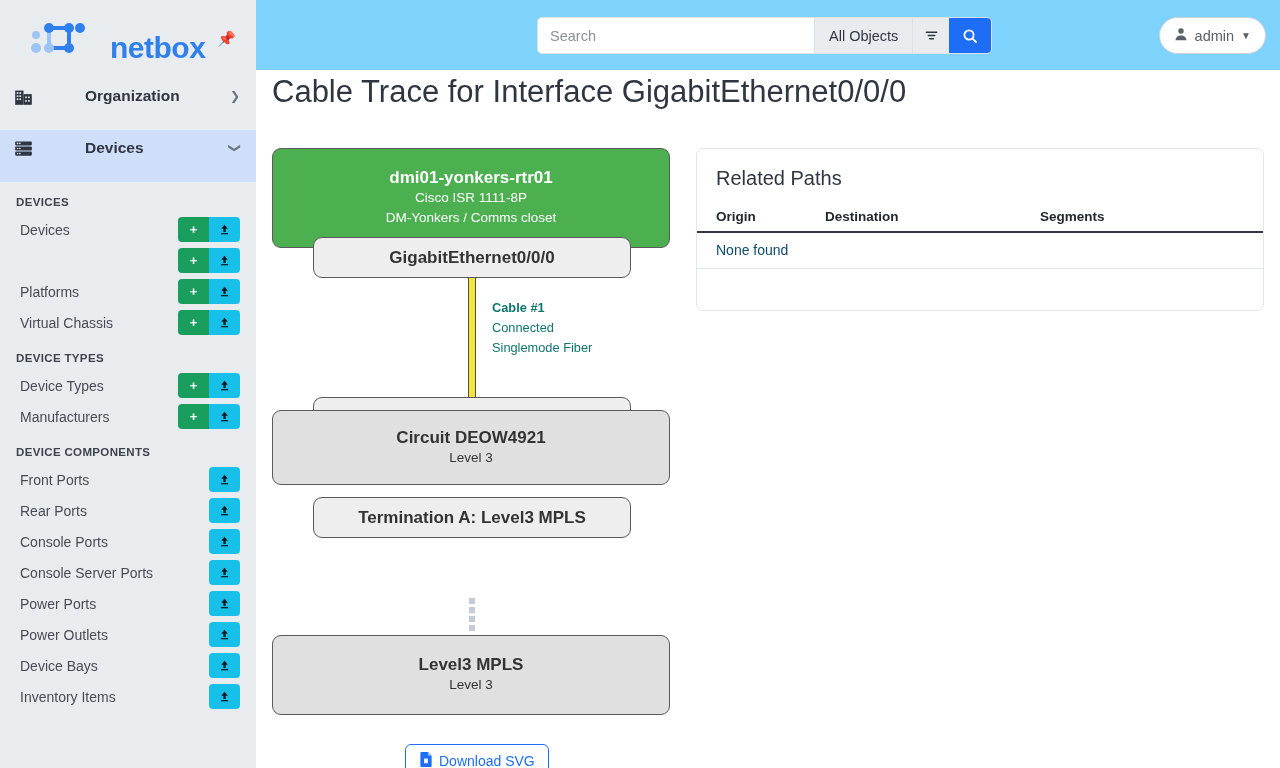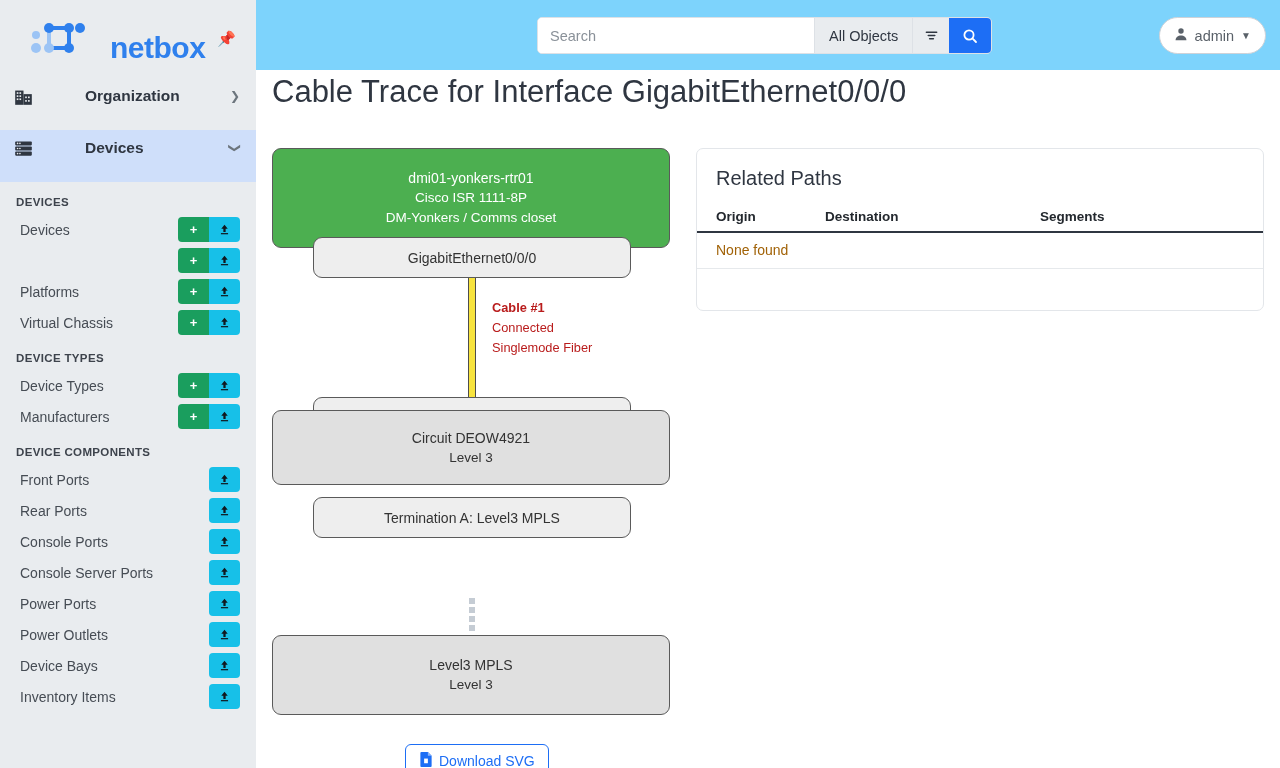--- a/index.html
+++ b/index.html
@@ -125,32 +125,32 @@
   
   #trace { position: absolute; left: 16px; top: 78px; width: 398px; }
   .node {
     position: absolute;
     border: 1px solid #5a5a5a;
     border-radius: 9px;
     display: flex; flex-direction: column;
     align-items: center; justify-content: center;
     text-align: center;
   }
-  .node .t1 { font-size: 14px; font-weight: 400; line-height: 20px; }
+  .node .t1 { font-size: 17px; font-weight: 700; line-height: 20px; }
   .node .t2 { font-size: 13.5px; font-weight: 400; line-height: 20px; }
   .node-device { background: #4caf50; color: #ffffff; }
   .node-term  { background: #eeeeee; color: #333333; }
   .node-circuit { background: #e0e0e0; color: #333333; }
   .cable-line {
     position: absolute;
     background: #f7e33e;
     border-left: 1px solid #4d4d4d;
     border-right: 1px solid #4d4d4d;
   }
-  .cable-label { position: absolute; font-size: 12.8px; color: #b91c1c; line-height: 20px; }
+  .cable-label { position: absolute; font-size: 12.8px; color: #0f766e; line-height: 20px; }
   .cable-label .cl1 { font-weight: 700; }
   .dotted-line { position: absolute; width: 6px; }
   .dotted-line i { display: block; width: 6px; height: 6px; background: #c5ccd4; margin-bottom: 3px; }
 
   .dl-btn {
     position: absolute; left: 133px; top: 596px;
     display: flex; align-items: center; gap: 6px;
     padding: 7px 13px;
     border: 1px solid #1d6ef5; border-radius: 6px;
     background: #ffffff; color: #1d6ef5;
@@ -165,21 +165,21 @@
     border: 1px solid #e3e6ea; border-radius: 7px;
   }
   .card-title { padding: 18px 19px 0 19px; font-size: 20px; color: #2f3641; }
   .rel-table { width: 100%; border-collapse: collapse; margin-top: 14px; }
   .rel-table th {
     text-align: left; font-size: 13.5px; font-weight: 700; color: #23282e;
     padding: 5px 8px 7px 19px; border-bottom: 2px solid #2f3641;
   }
   .rel-table th.c2 { padding-left: 0; }
   .rel-table td {
-    font-size: 14px; color: #a16207;
+    font-size: 14px; color: #0c4a6e;
     padding: 9px 8px 10px 19px; border-bottom: 1px solid #e6e9ec;
   }
 </style>
 </head>
 <body>
 
 <div id="sidebar">
 
   <div class="brand">
     <div class="brand-logo">

